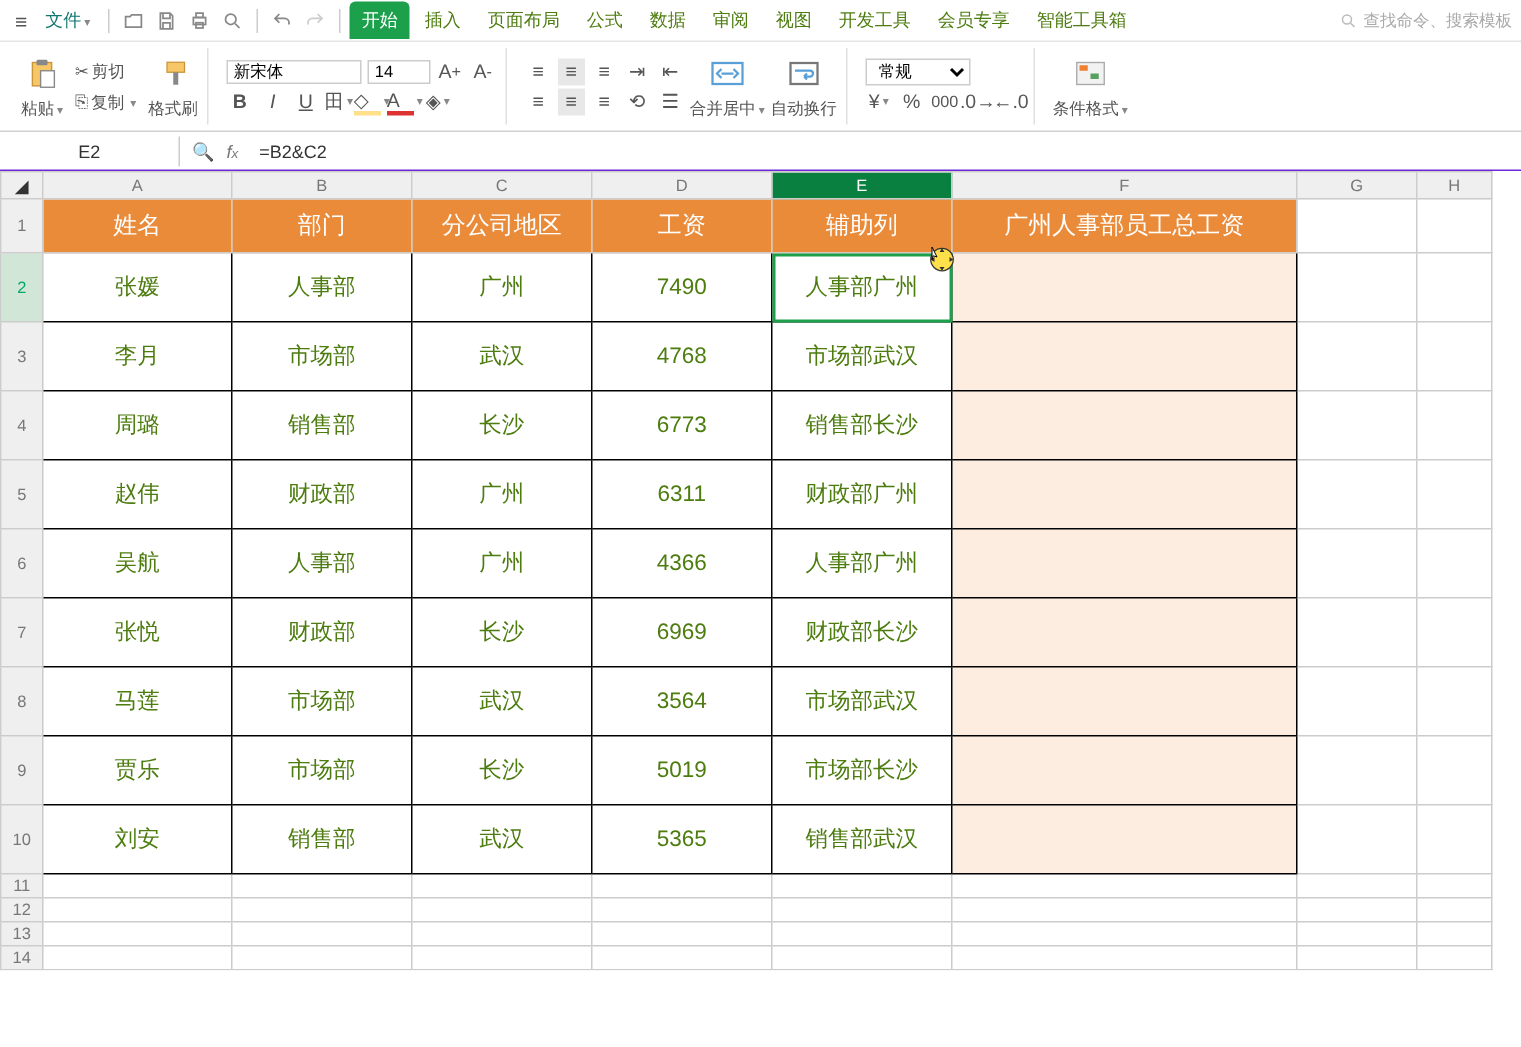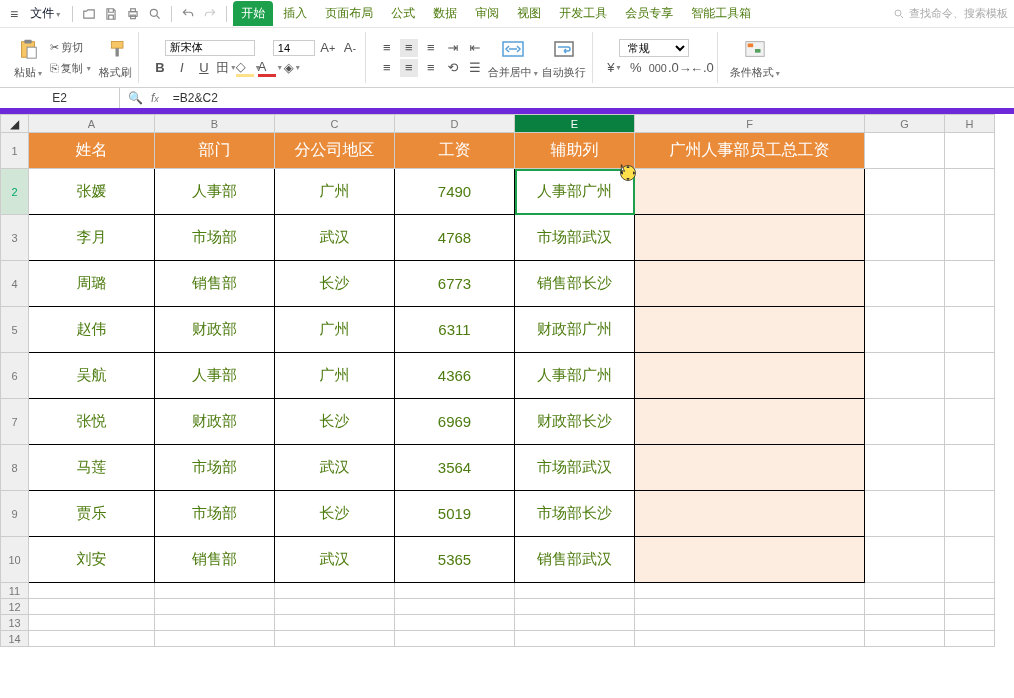--- a/index.html
+++ b/index.html
@@ -1,46 +1,46 @@
 <!DOCTYPE html>
 <html><head>
 <meta charset="utf-8">
 <style>
 * { margin: 0; padding: 0; box-sizing: border-box; font-family: "Microsoft YaHei", sans-serif; }
 body { background: #fff; font-size: 12px; color: #333; user-select: none; }
 
 
 .menubar { height: 28px; display: flex; align-items: center; padding: 0 6px; gap: 2px; border-bottom: 1px solid #e5e5e5; }
 .menubar .hamburger { font-size: 14px; color: #555; padding: 0 4px; }
-.menubar .file { padding: 2px 6px; color: #0f172a; }
+.menubar .file { padding: 2px 6px; color: #0f766e; }
 .menubar .divider { width: 1px; height: 16px; background: #ccc; margin: 0 4px; }
 .menubar .icon-btn { width: 20px; height: 20px; display: flex; align-items: center; justify-content: center; color: #666; }
 .menubar .tab { padding: 4px 8px; color: #4d7c0f; cursor: pointer; }
 .menubar .tab.active { background: #1ca04c; color: #fff; border-radius: 4px 4px 0 0; }
 .menubar .search { margin-left: auto; color: #aaa; display: flex; align-items: center; gap: 4px; font-size: 11px; }
 
 
 .ribbon { height: 60px; display: flex; align-items: center; padding: 4px 8px; border-bottom: 1px solid #d0d0d0; gap: 6px; }
 .ribbon .group { display: flex; align-items: center; gap: 4px; padding: 0 6px; border-right: 1px solid #e0e0e0; height: 100%; }
 .ribbon .group:last-child { border-right: none; }
 .ribbon .vstack { display: flex; flex-direction: column; gap: 2px; justify-content: center; }
 .ribbon .hstack { display: flex; align-items: center; gap: 4px; }
 .ribbon .btn { padding: 2px 4px; color: #555; font-size: 11px; display: flex; align-items: center; gap: 2px; }
 .ribbon .big-icon { width: 28px; height: 28px; display: flex; align-items: center; justify-content: center; }
 .ribbon .paste-icon svg { width: 22px; height: 24px; }
-.ribbon select, .ribbon .combo { border: 1px solid #ccc; font-size: 11px; padding: 1px 4px; background: #fff; margin-left: 14px; }
+.ribbon select, .ribbon .combo { border: 1px solid #ccc; font-size: 11px; padding: 1px 4px; background: #fff; }
 .ribbon .font-name { width: 90px; }
 .ribbon .font-size { width: 42px; }
 .ribbon .tool-icon { width: 18px; height: 18px; display: inline-flex; align-items: center; justify-content: center; color: #555; font-size: 13px; }
 .ribbon .color-bar { width: 18px; height: 3px; display: block; }
 .ribbon .label { font-size: 11px; color: #555; }
 .dd::after { content: "▾"; font-size: 8px; color: #888; margin-left: 2px; }
 
 
-.formula-bar { height: 26px; display: flex; align-items: center; border-bottom: 6px solid #6d28d9; }
+.formula-bar { height: 26px; display: flex; align-items: center; border-bottom: 1px solid #6d28d9; }
 .name-box { width: 120px; text-align: center; border-right: 1px solid #ccc; font-size: 12px; padding: 3px 6px; }
 .fx-tools { display: flex; align-items: center; gap: 8px; padding: 0 8px; color: #777; }
 .formula-input { flex: 1; padding: 3px 6px; font-size: 12px; color: #333; }
 
 
 .sheet-wrap { overflow: auto; }
 .sheet { border-collapse: collapse; }
 .sheet th, .sheet td { border: 1px solid #ccc; text-align: center; vertical-align: middle; background: #fff; font-weight: normal; }
 .sheet .col-head { background: #efefef; color: #777; font-size: 11px; height: 18px; }
 .sheet .col-head.sel { background: #0a8040; color: #fff; }

